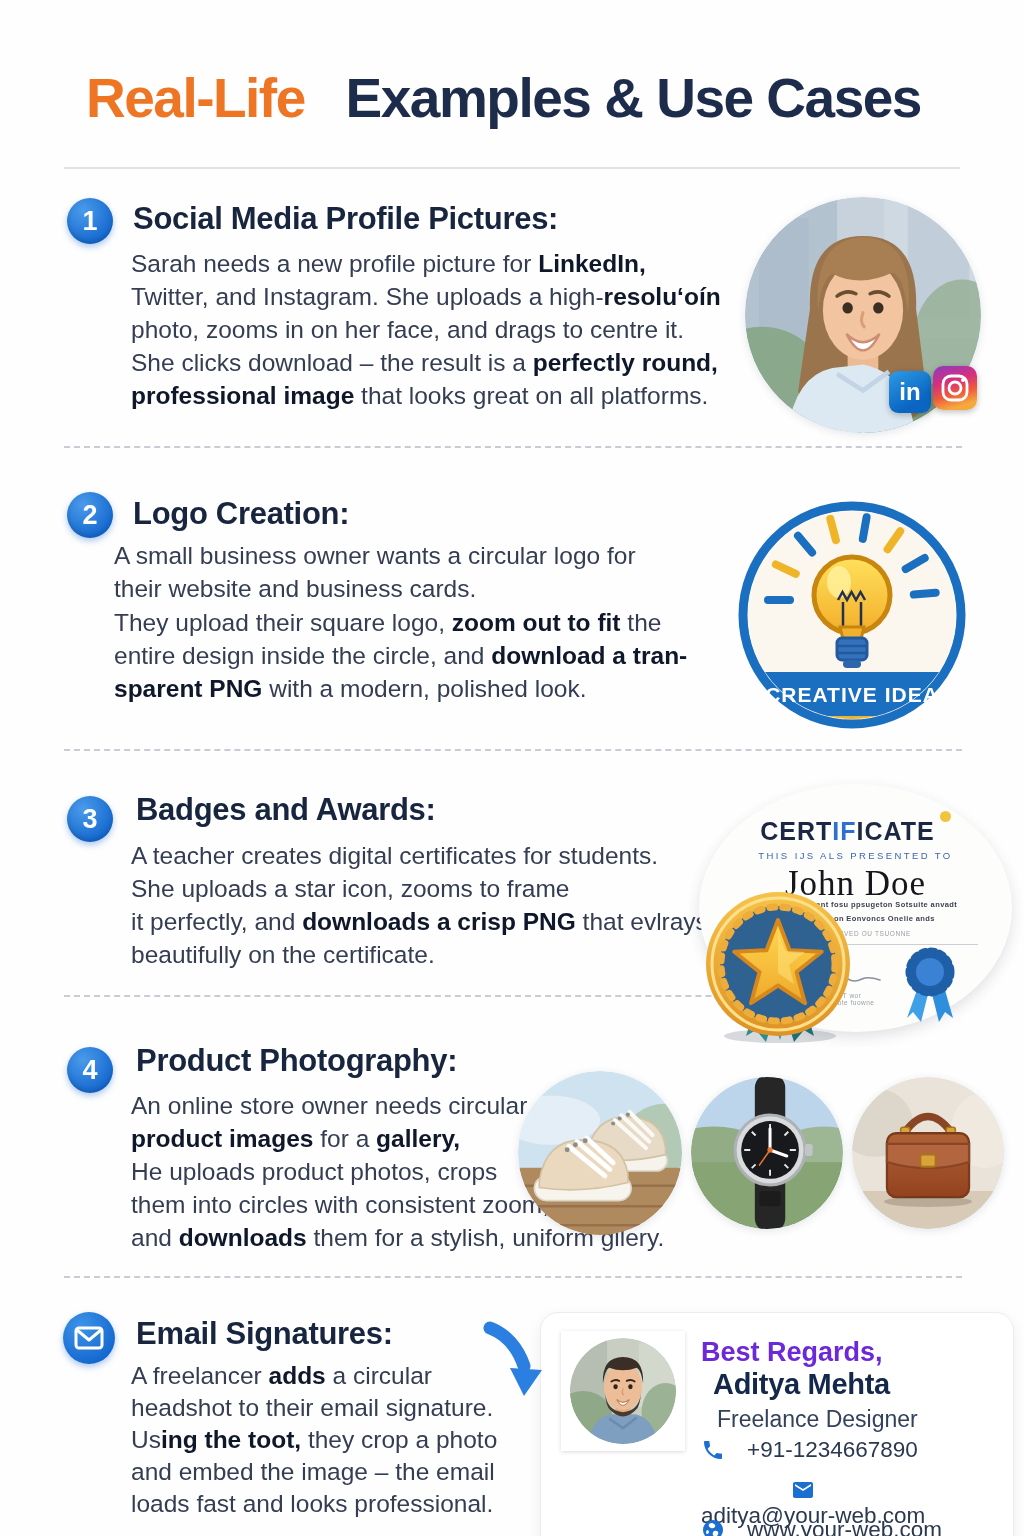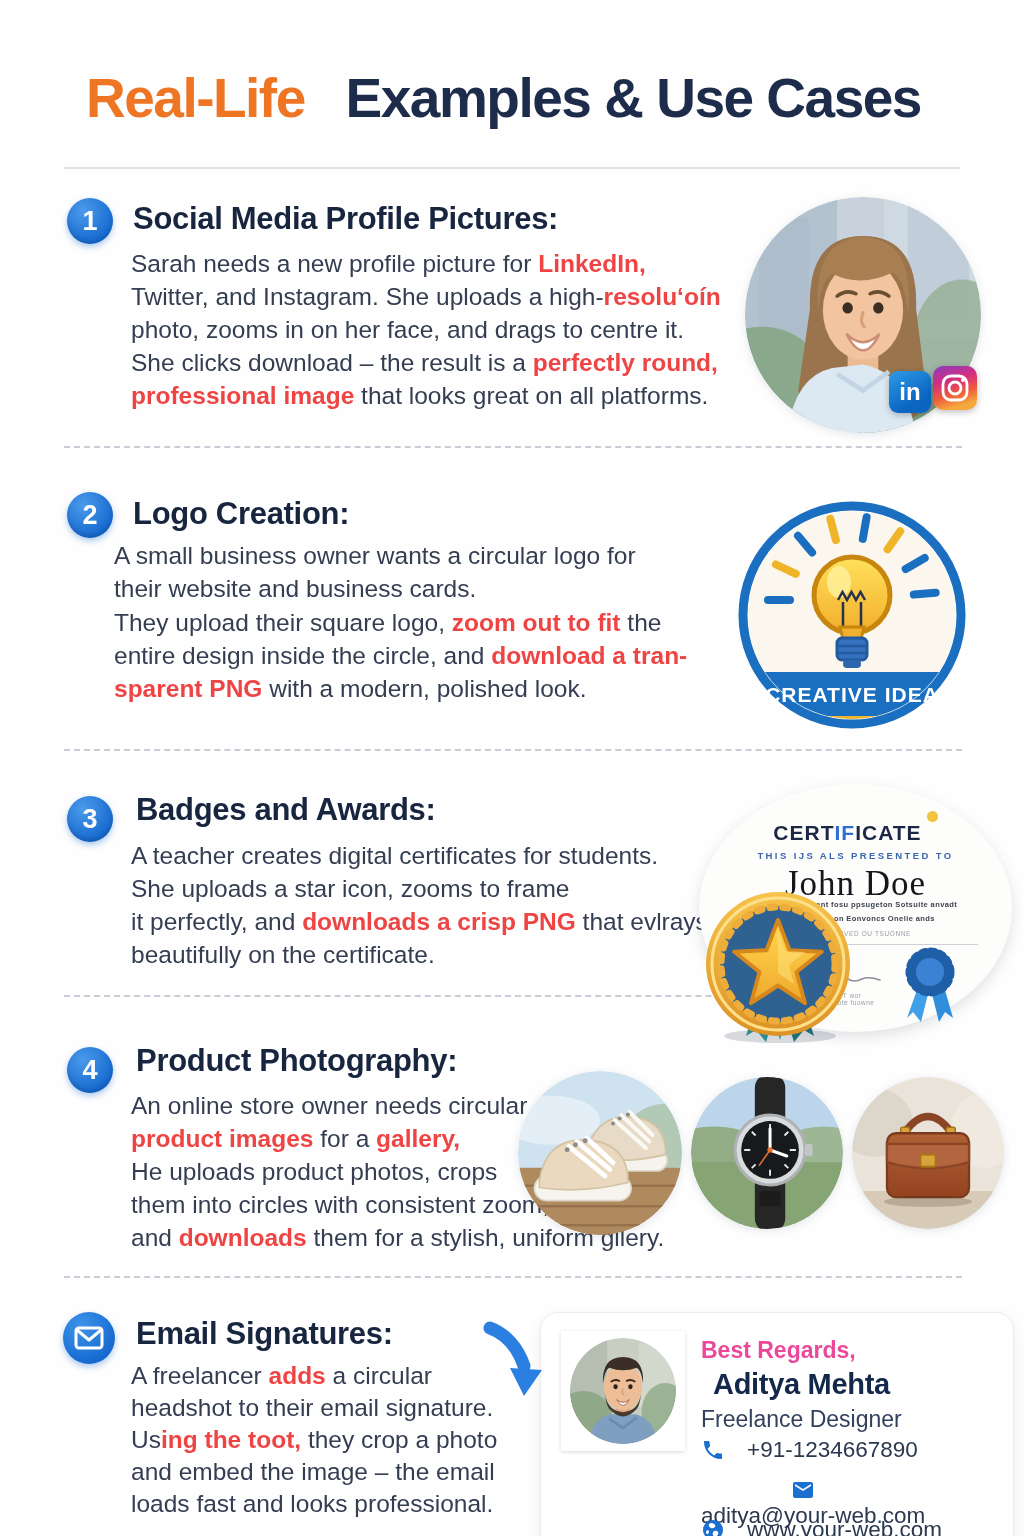--- a/index.html
+++ b/index.html
@@ -18,66 +18,66 @@
     background:radial-gradient(circle at 35% 28%,#4a9bea,#1568cf 75%);
     color:#fff;font-size:27px;font-weight:bold;display:flex;align-items:center;justify-content:center;
     box-shadow:0 3px 6px rgba(21,104,207,.35), inset 0 -3px 4px rgba(0,0,0,.12);}
   .mbadge{width:52px;height:52px;border-radius:50%;
     background:radial-gradient(circle at 35% 28%,#3e94e8,#1568cf 75%);
     display:flex;align-items:center;justify-content:center;
     box-shadow:0 3px 6px rgba(21,104,207,.35);}
 
   .sec-h{font-size:31px;font-weight:bold;color:#17253f;letter-spacing:-.3px;white-space:nowrap;}
   .sec-b{font-size:24.5px;line-height:33px;color:#343d52;}
-  .sec-b b{color:#ef4444;}
+  .sec-b b{color:#0f172a;}
   .bl{white-space:nowrap;}
   .gap{margin-top:1px;}
   .dash{left:64px;width:898px;border-top:2px dashed #c9ccd4;z-index:1;}
 
   
   .circ{border-radius:50%;overflow:hidden;box-shadow:0 2px 8px rgba(40,60,90,.12);}
   .circ svg{display:block;}
 
   
   .li-icon{width:42px;height:42px;border-radius:9px;z-index:5;
     background:linear-gradient(150deg,#2e9be6,#0a66c2 70%);
     display:flex;align-items:center;justify-content:center;color:#fff;font-size:24px;font-weight:bold;
     box-shadow:0 2px 6px rgba(0,0,0,.25);}
   .ig-icon{width:44px;height:44px;border-radius:10px;z-index:6;box-shadow:0 2px 6px rgba(0,0,0,.25);}
 
   
   .cert{left:699px;top:784px;width:313px;height:248px;border-radius:50%;background:#fdfdfc;
     box-shadow:0 5px 14px rgba(40,50,70,.14);z-index:2;text-align:center;}
-  .cert-title{position:absolute;top:27px;width:100%;font-size:21px;font-weight:bold;letter-spacing:1px;color:#1c2743;}
+  .cert-title{position:absolute;top:27px;width:100%;font-size:25px;font-weight:bold;letter-spacing:1px;color:#1c2743;}
   .cert-title .c-b{color:#2f6fd0;}
   .cert-dot{display:inline-block;width:11px;height:11px;border-radius:50%;background:#f2c33c;margin-left:5px;vertical-align:18px;}
-  .cert-presented{position:absolute;top:66px;width:100%;font-size:9.5px;font-weight:bold;letter-spacing:2.4px;color:#3a66ae;}
+  .cert-presented{position:absolute;top:66px;width:100%;font-size:9.5px;font-weight:normal;letter-spacing:2.4px;color:#3a66ae;}
   .cert-name{position:absolute;top:80px;width:100%;font-family:"Liberation Serif","DejaVu Serif",serif;font-size:35px;color:#15171c;letter-spacing:1px;}
   .cert-garble{position:absolute;width:100%;font-size:7.5px;color:#3c4250;letter-spacing:.4px;font-weight:bold;}
   .g1{top:116px;} .g2{top:130px;}
   .cert-faint{position:absolute;top:146px;width:100%;font-size:6.5px;color:#9aa0a8;letter-spacing:.6px;}
   .cert-rule{position:absolute;top:160px;left:34px;right:34px;border-top:1px solid #ccd0d6;}
   .cert-sig{position:absolute;left:84px;top:178px;width:110px;text-align:center;}
   .sig-l{font-size:6.5px;color:#9aa0a8;letter-spacing:.5px;}
   .rosette{position:absolute;left:196px;top:158px;}
 
   .star-badge{left:700px;top:884px;width:160px;height:160px;z-index:3;}
 
   
   .arrow{left:482px;top:1320px;z-index:4;}
 
   
   .card{left:540px;top:1312px;width:472px;height:250px;background:#ffffff;border:1px solid #ececf0;
     border-radius:18px;box-shadow:0 5px 14px rgba(40,50,70,.08);z-index:3;}
   .card-photo{position:absolute;left:20px;top:18px;width:124px;height:120px;background:#fff;
     box-shadow:0 1px 4px rgba(0,0,0,.15);display:flex;align-items:center;justify-content:center;}
   .card-photo .inner{width:106px;height:106px;border-radius:50%;overflow:hidden;}
-  .card-greeting{position:absolute;left:160px;top:24px;font-size:23px;font-weight:bold;color:#ec4899;}
+  .card-greeting{position:absolute;left:160px;top:24px;font-size:27px;font-weight:bold;color:#6d28d9;}
   .card-name{position:absolute;left:160px;top:55px;font-size:29px;font-weight:bold;color:#14284b;letter-spacing:-.3px;margin-left:12px;}
-  .card-role{position:absolute;left:160px;top:93px;font-size:23px;color:#33415c;}
+  .card-role{position:absolute;left:176px;top:93px;font-size:23px;color:#33415c;}
   .card-row{position:absolute;left:160px;display:flex;align-items:center;font-size:22.5px;color:#2a3850;}
   .row1{top:124px;} .row2{top:164px;flex-direction:column;} .row3{top:204px;}
   .card-row .ric{width:30px;height:26px;margin-right:16px;display:flex;align-items:center;}
 </style>
 </head>
 <body>
 
 <div class="abs title">
   <span class="accent">Real-Life </span><span class="rest">Examples &amp; Use Cases</span>
 </div>

